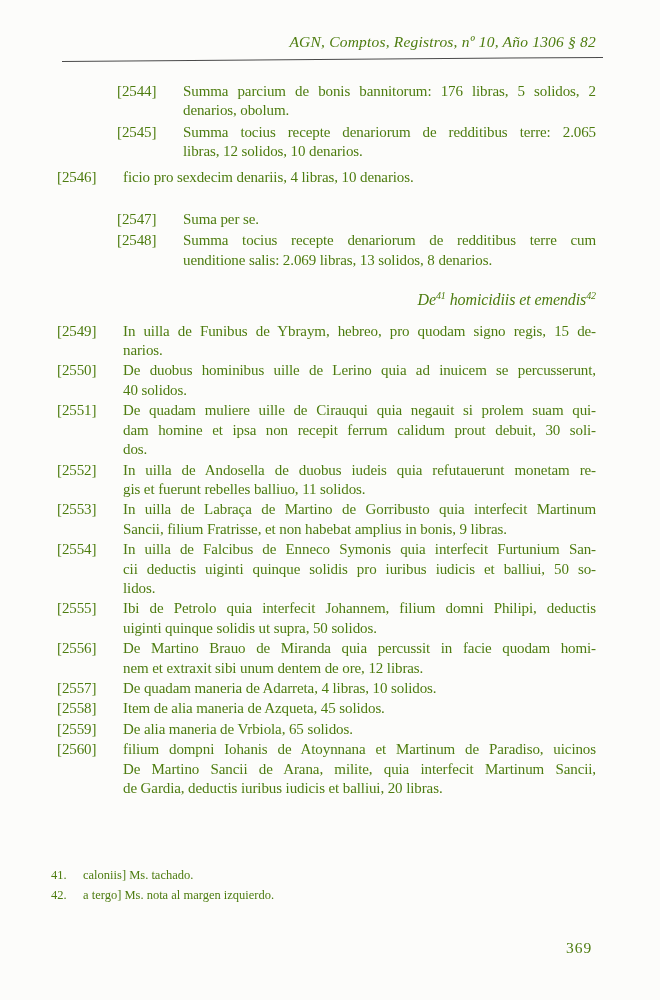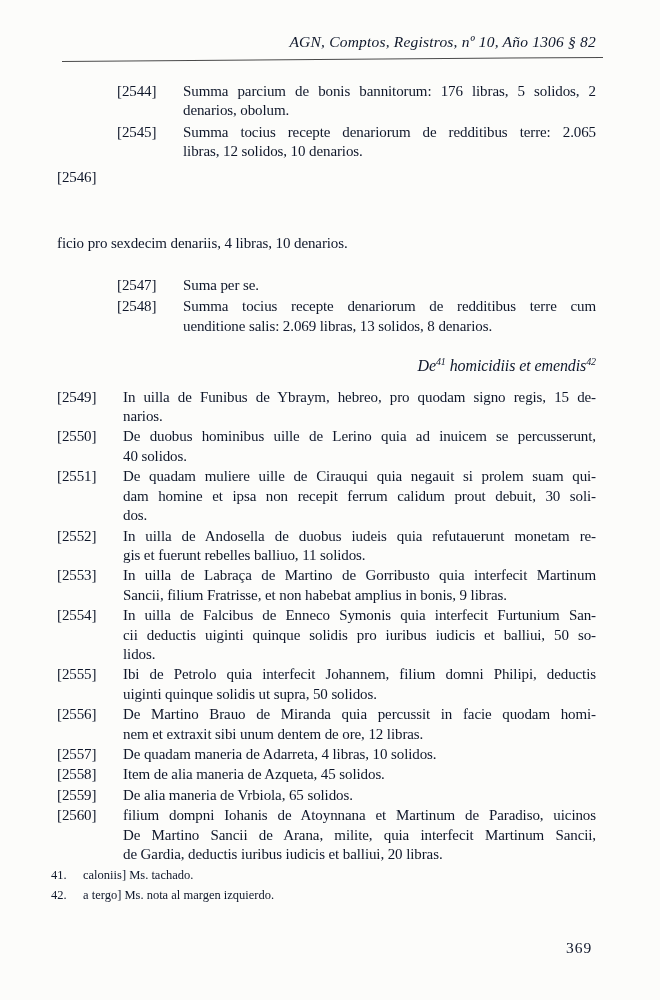--- a/index.html
+++ b/index.html
@@ -5,21 +5,21 @@
   html,body { margin:0; padding:0; }
   body {
     width:660px; height:1000px;
     background:#f4f4f2;
     font-family:"Liberation Serif", serif;
   }
   .page {
     position:relative;
     width:660px; height:1000px;
     background:#fcfcfa;
-    color:#0f172a;
+    color:#4d7c0f;
     overflow:hidden;
   }
   .running-head {
     position:absolute;
     top:33px; right:64px;
     font-style:italic;
     font-size:15.5px;
     letter-spacing:0.2px;
     white-space:nowrap;
   }
@@ -40,21 +40,21 @@
   }
   .entry { display:flex; }
   .entry.lvl0 { margin-left:57px; }
   .entry.lvl1 { margin-left:117px; }
   .elabel { flex:0 0 66px; }
   .entry.lvl0 .etext { width:473px; }
   .entry.lvl1 .etext { width:413px; }
   .jl { text-align:justify; text-align-last:justify; }
   .ll { text-align:left; }
   .mt2 { margin-top:2px; }
-  .mt6 { margin-top:6px;flex-direction:column; }
+  .mt6 { margin-top:6px; }
   .mt7 { margin-top:23px; }
   .mt1 { margin-top:1px; }
   .section-heading {
     margin:20px 0 12px 57px;
     width:539px;
     text-align:right;
     font-style:italic;
     font-size:16px;
     line-height:19.4px;
   }

